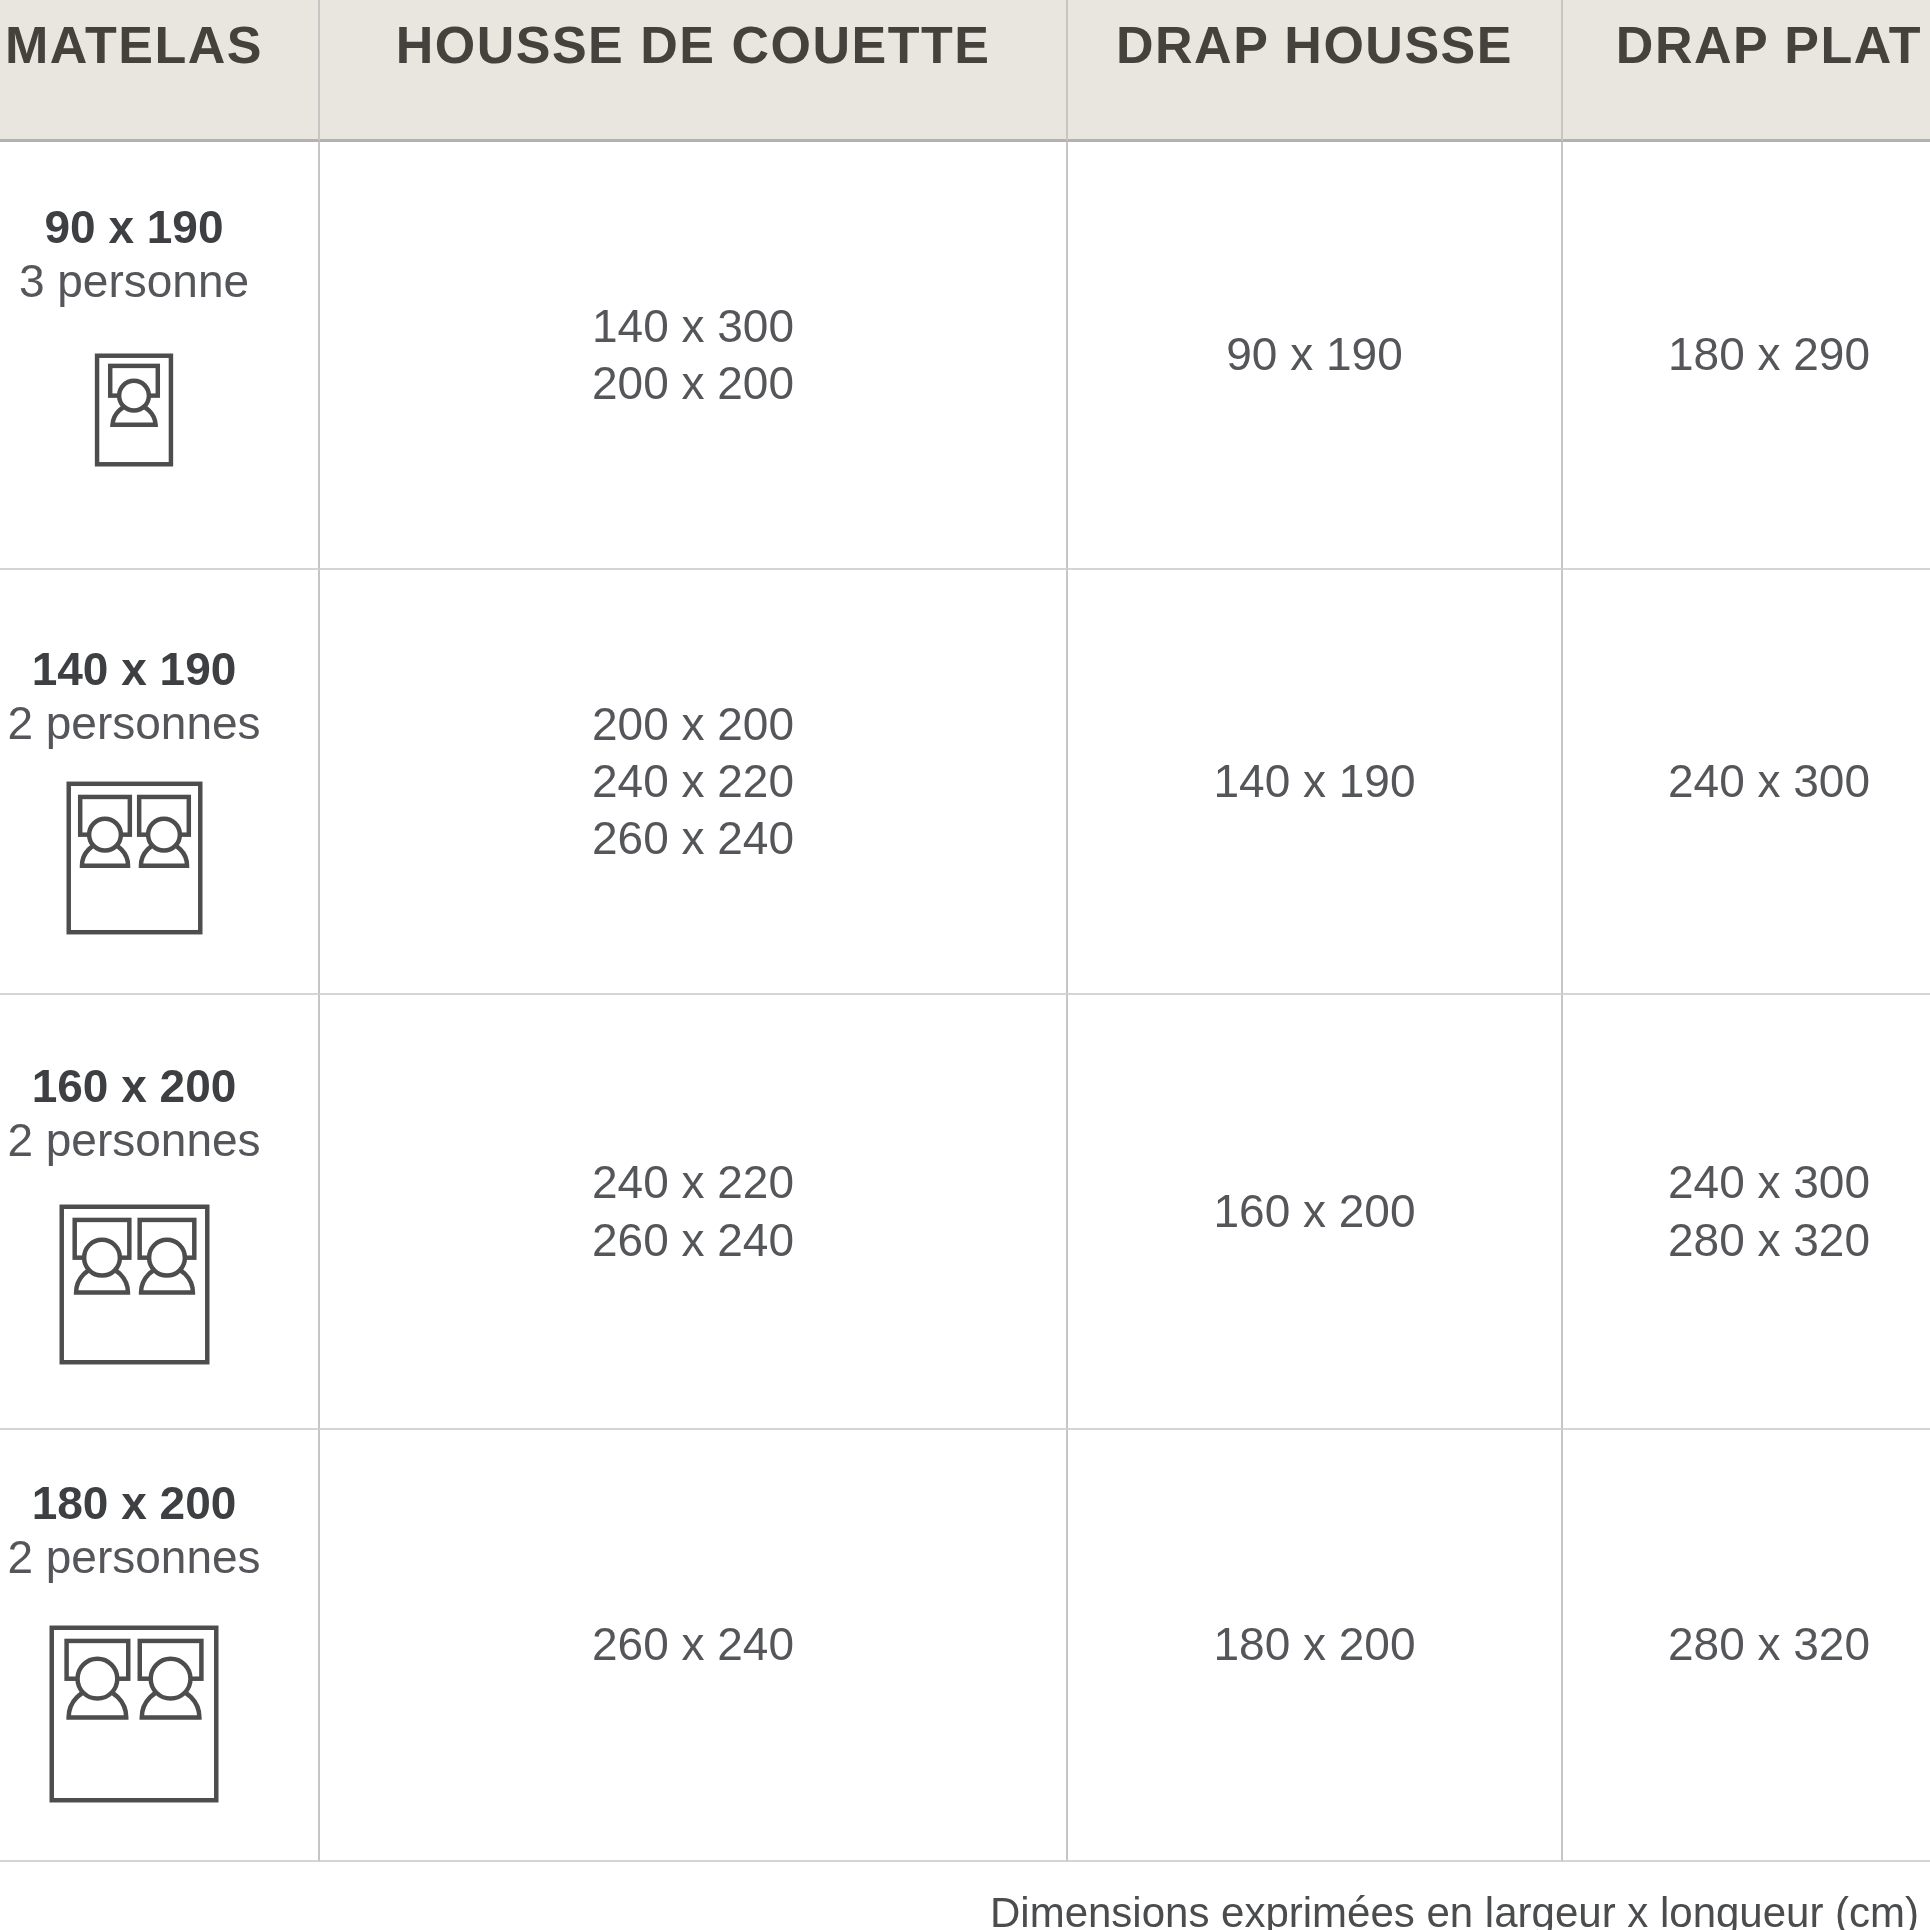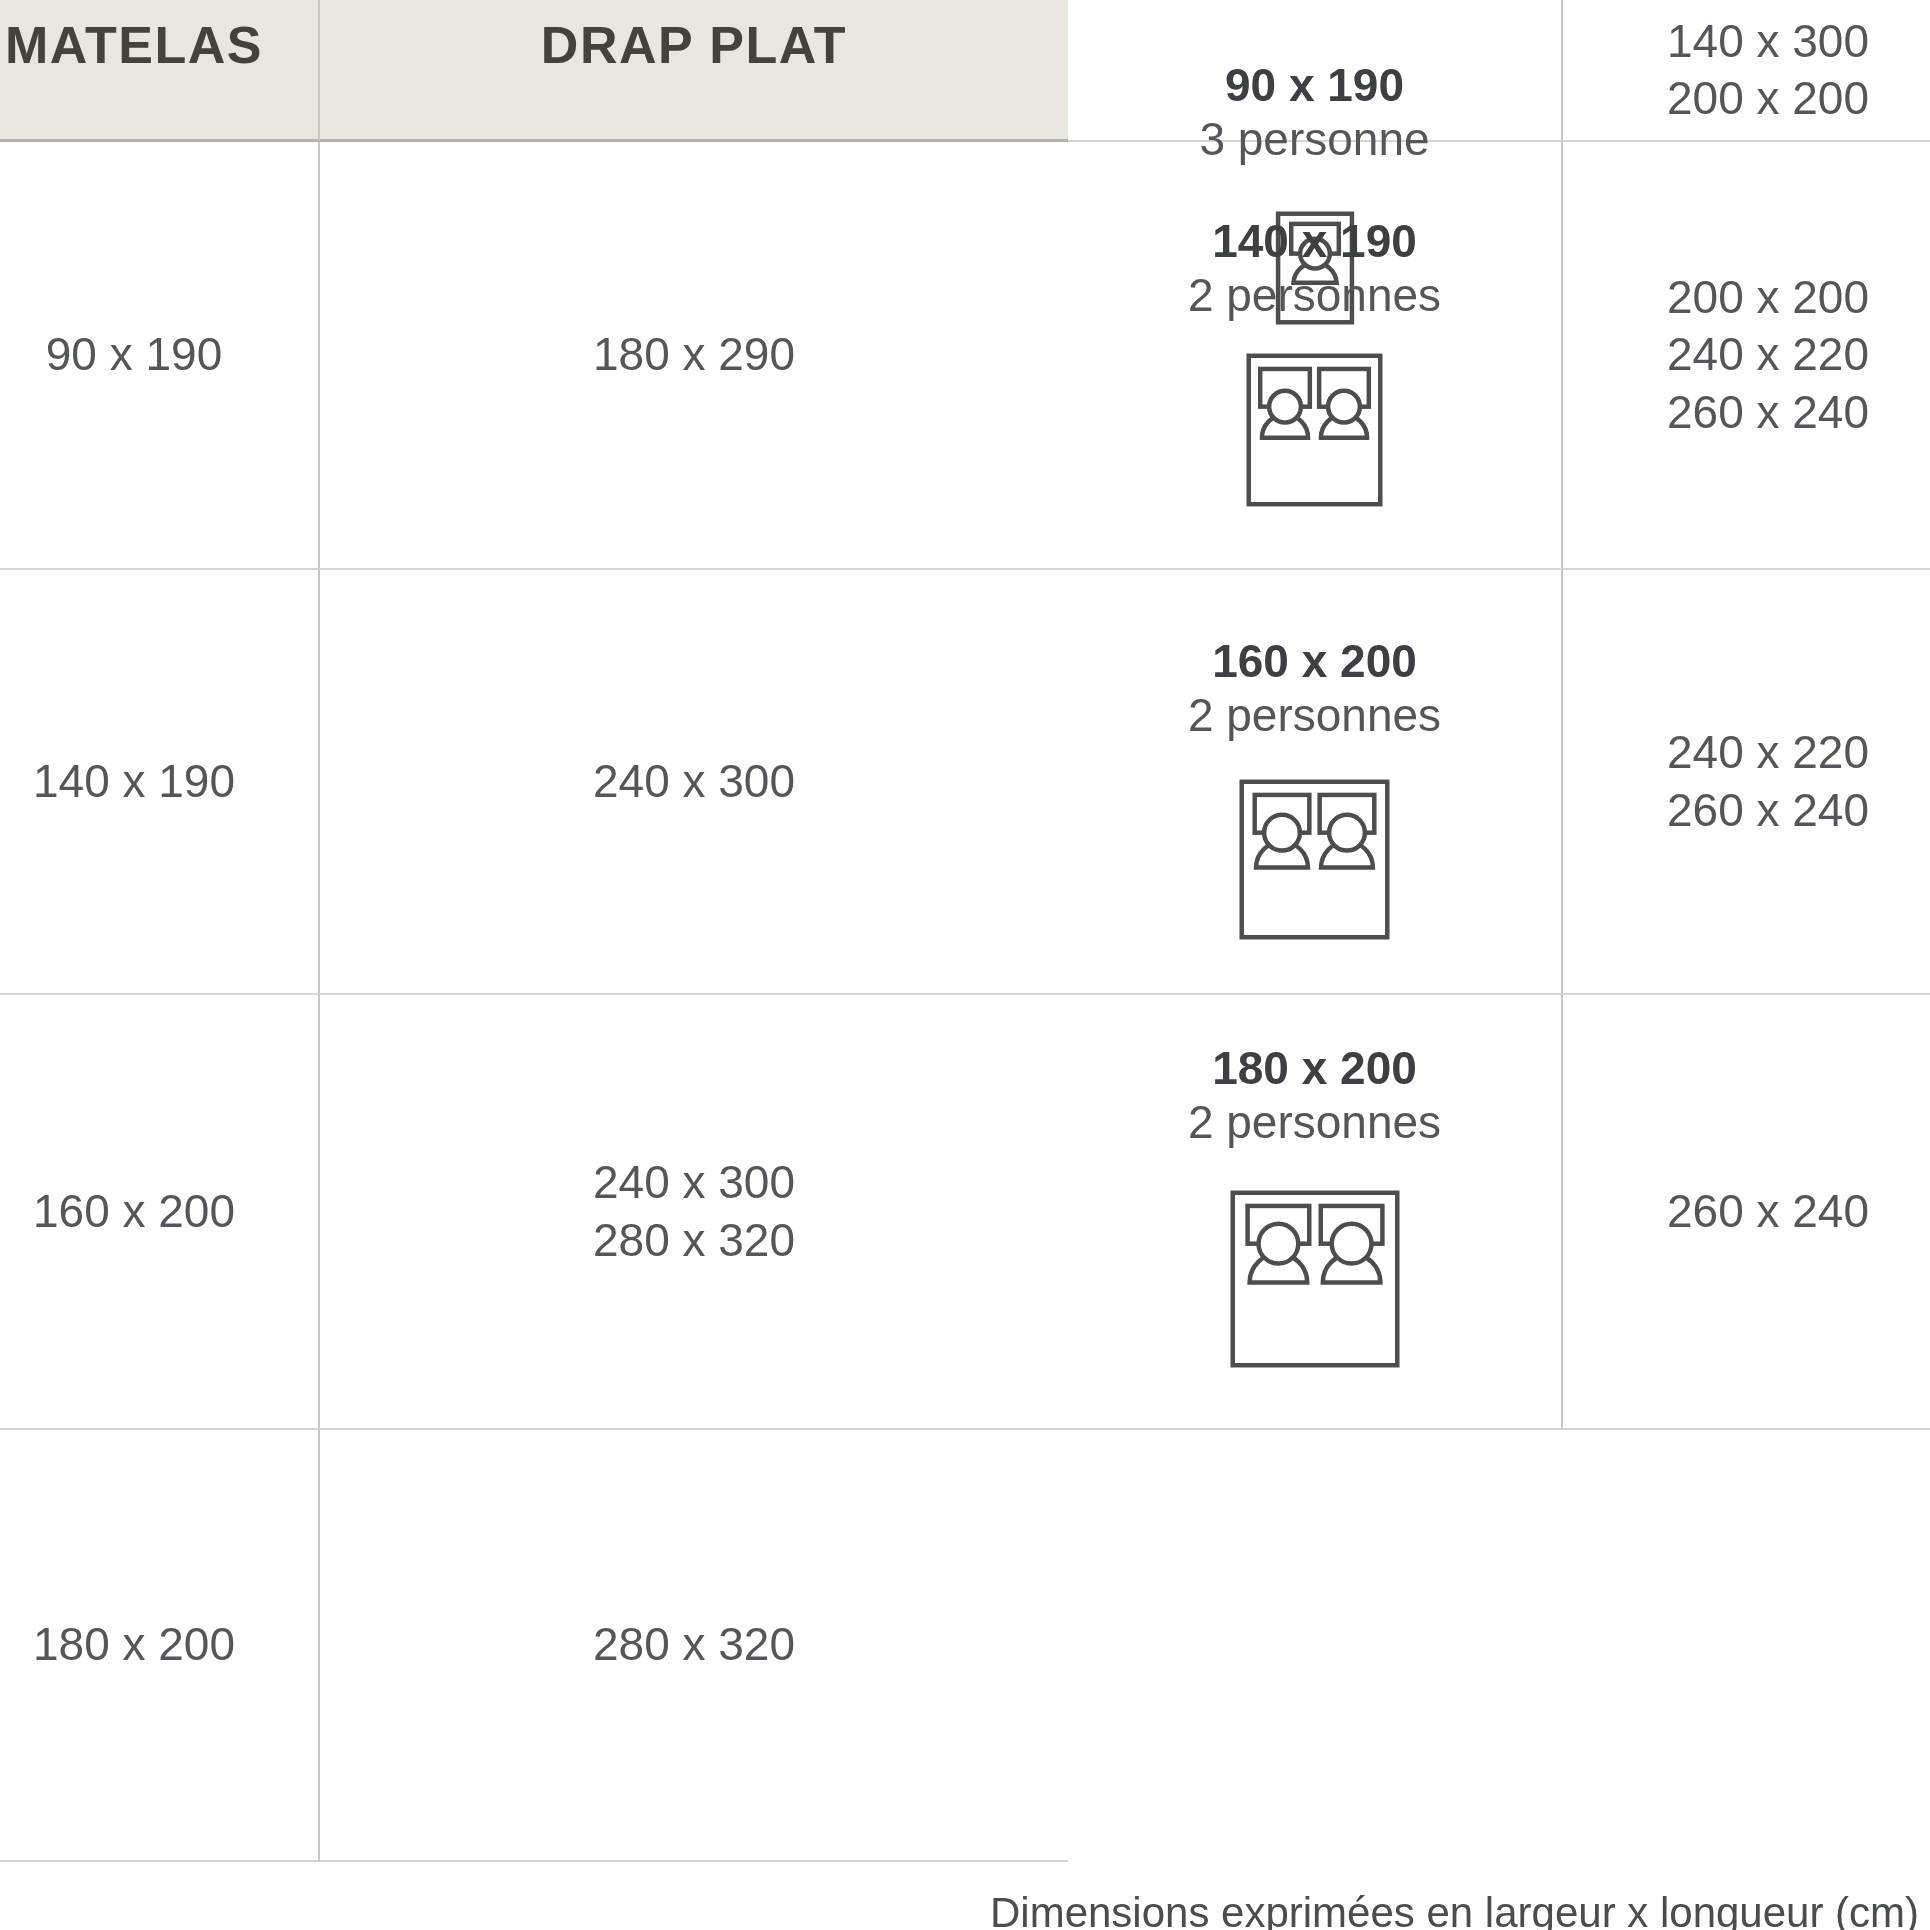--- a/index.html
+++ b/index.html
@@ -78,20 +78,22 @@
     color: var(--footnote_text, #4b4c4e);
     white-space: nowrap;
   }
 </style>
 </head>
 <body>
 
 <div class="size-table">
 
   <div class="th has-vline">MATELAS</div>
+  <div class="th has-vline">HOUSSE DE COUETTE</div>
+  <div class="th has-vline">DRAP HOUSSE</div>
   <div class="th">DRAP PLAT</div>
 
   <div class="td col1 r1 has-vline">
     <div class="size-bold">90 x 190</div>
     <div class="capacity">3 personne</div>
     <span class="bed"><svg width="80" height="114" viewBox="0 0 80 115" xmlns="http://www.w3.org/2000/svg">
           <rect x="2.75" y="2.75" width="74.5" height="109.5" fill="none" stroke="#4d4d4d" stroke-width="4.5"></rect>
           <rect x="16.0" y="13" width="48" height="30" fill="none" stroke="#4d4d4d" stroke-width="4.5"></rect>
           <path d="M 18.3 72.3 A 21.8 21.8 0 0 1 61.8 72.3 Z" fill="#ffffff" stroke="#4d4d4d" stroke-width="4.5"></path>
           <circle cx="40.0" cy="43" r="15" fill="#ffffff" stroke="#4d4d4d" stroke-width="4.5"></circle>

